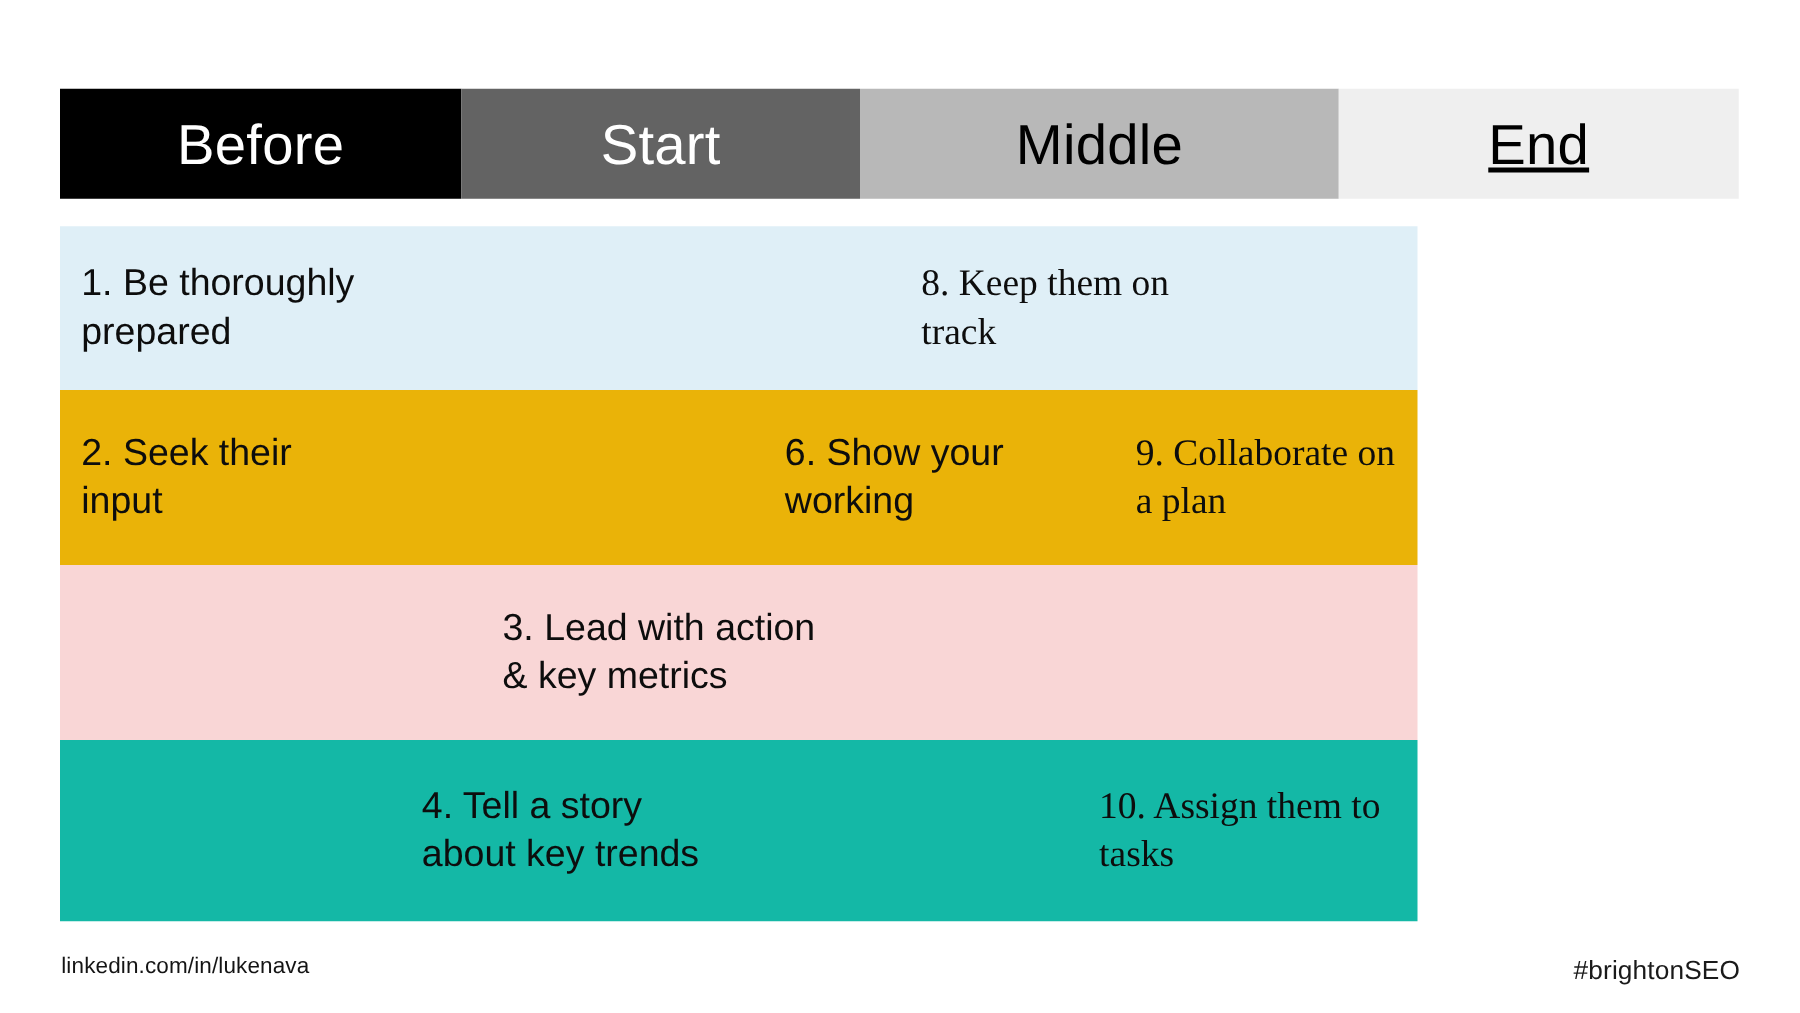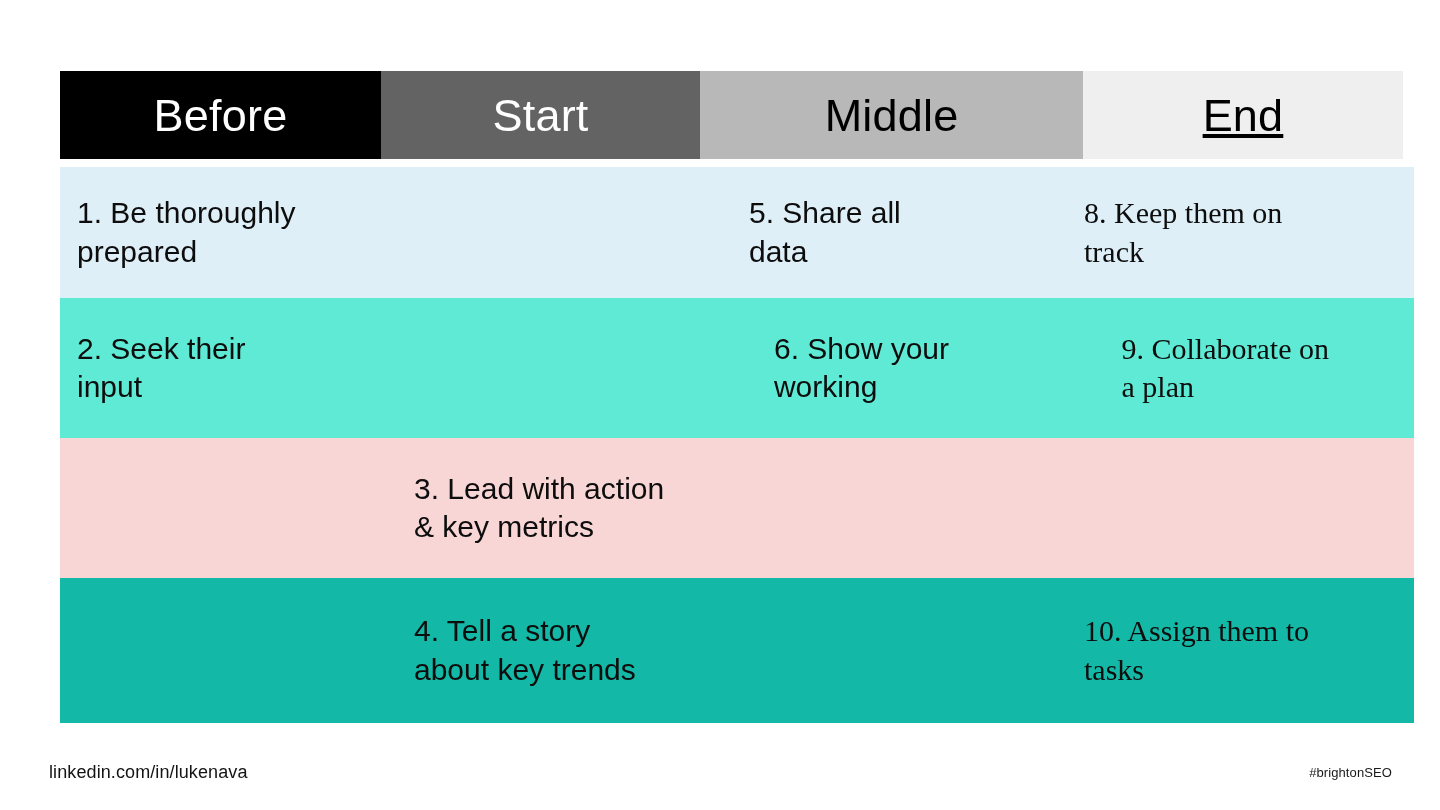--- a/index.html
+++ b/index.html
@@ -26,44 +26,42 @@
   }
 
   
   .header-row {
     position: absolute;
     left: 48px;
     top: 71px;
     width: 1343px;
     height: 88px;
     display: flex;
-    margin-left: 12px;
   }
   .header-cell {
     display: flex;
     align-items: center;
     justify-content: center;
     font-size: 45px;
     font-weight: 400;
     letter-spacing: 0.2px;
     line-height: 1;
     box-sizing: border-box;
   }
   .header-cell.col-before { width: 337px; }
   .header-cell.col-start  { width: 335px; }
   .header-cell.col-middle { width: 402px; }
   .header-cell.col-end    { width: 336px; text-decoration: underline; }
 
   
   .body-rows {
     position: absolute;
     left: 48px;
-    top: 167px;
-    width: 1354px;
-    margin-left: 12px;
+    top: 181px;
+    width: 1086px;
   }
   .body-row {
     display: flex;
     width: 100%;
     box-sizing: border-box;
   }
   .body-cell {
     box-sizing: border-box;
     display: flex;
     align-items: center;
@@ -91,21 +89,21 @@
     top: 762px;
     font-size: 18px;
     font-weight: 400;
     letter-spacing: 0.1px;
     color: #141414;
   }
   .footer-right {
     position: absolute;
     right: 48px;
     top: 765px;
-    font-size: 13px;
+    font-size: 21px;
     font-weight: 400;
     letter-spacing: 0.1px;
     color: #1a1a1a;
   }
 </style>
 </head>
 <body>
 
 <div class="slide">
 
@@ -127,31 +125,27 @@
   <div class="body-rows">
 
     <div class="body-row" style="background: rgb(223, 239, 247); height: 131px;">
       <div class="body-cell col-before">
         <span class="cell-text">1. Be thoroughly
 prepared</span>
       </div>
       <div class="body-cell col-start">
         <span class="cell-text"></span>
       </div>
-      <div class="body-cell col-middle">
-        <span class="cell-text">5. Share all
-data</span>
-      </div>
       <div class="body-cell col-end">
         <span class="cell-text">8. Keep them on
 track</span>
       </div>
     </div>
 
-    <div class="body-row" style="background: #5eead4; height: 140px; gap: 39px;">
+    <div class="body-row" style="background: #eab308; height: 140px; gap: 39px;">
       <div class="body-cell col-before">
         <span class="cell-text">2. Seek their
 input</span>
       </div>
       <div class="body-cell col-start">
         <span class="cell-text"></span>
       </div>
       <div class="body-cell col-middle">
         <span class="cell-text">6. Show your
 working</span>

